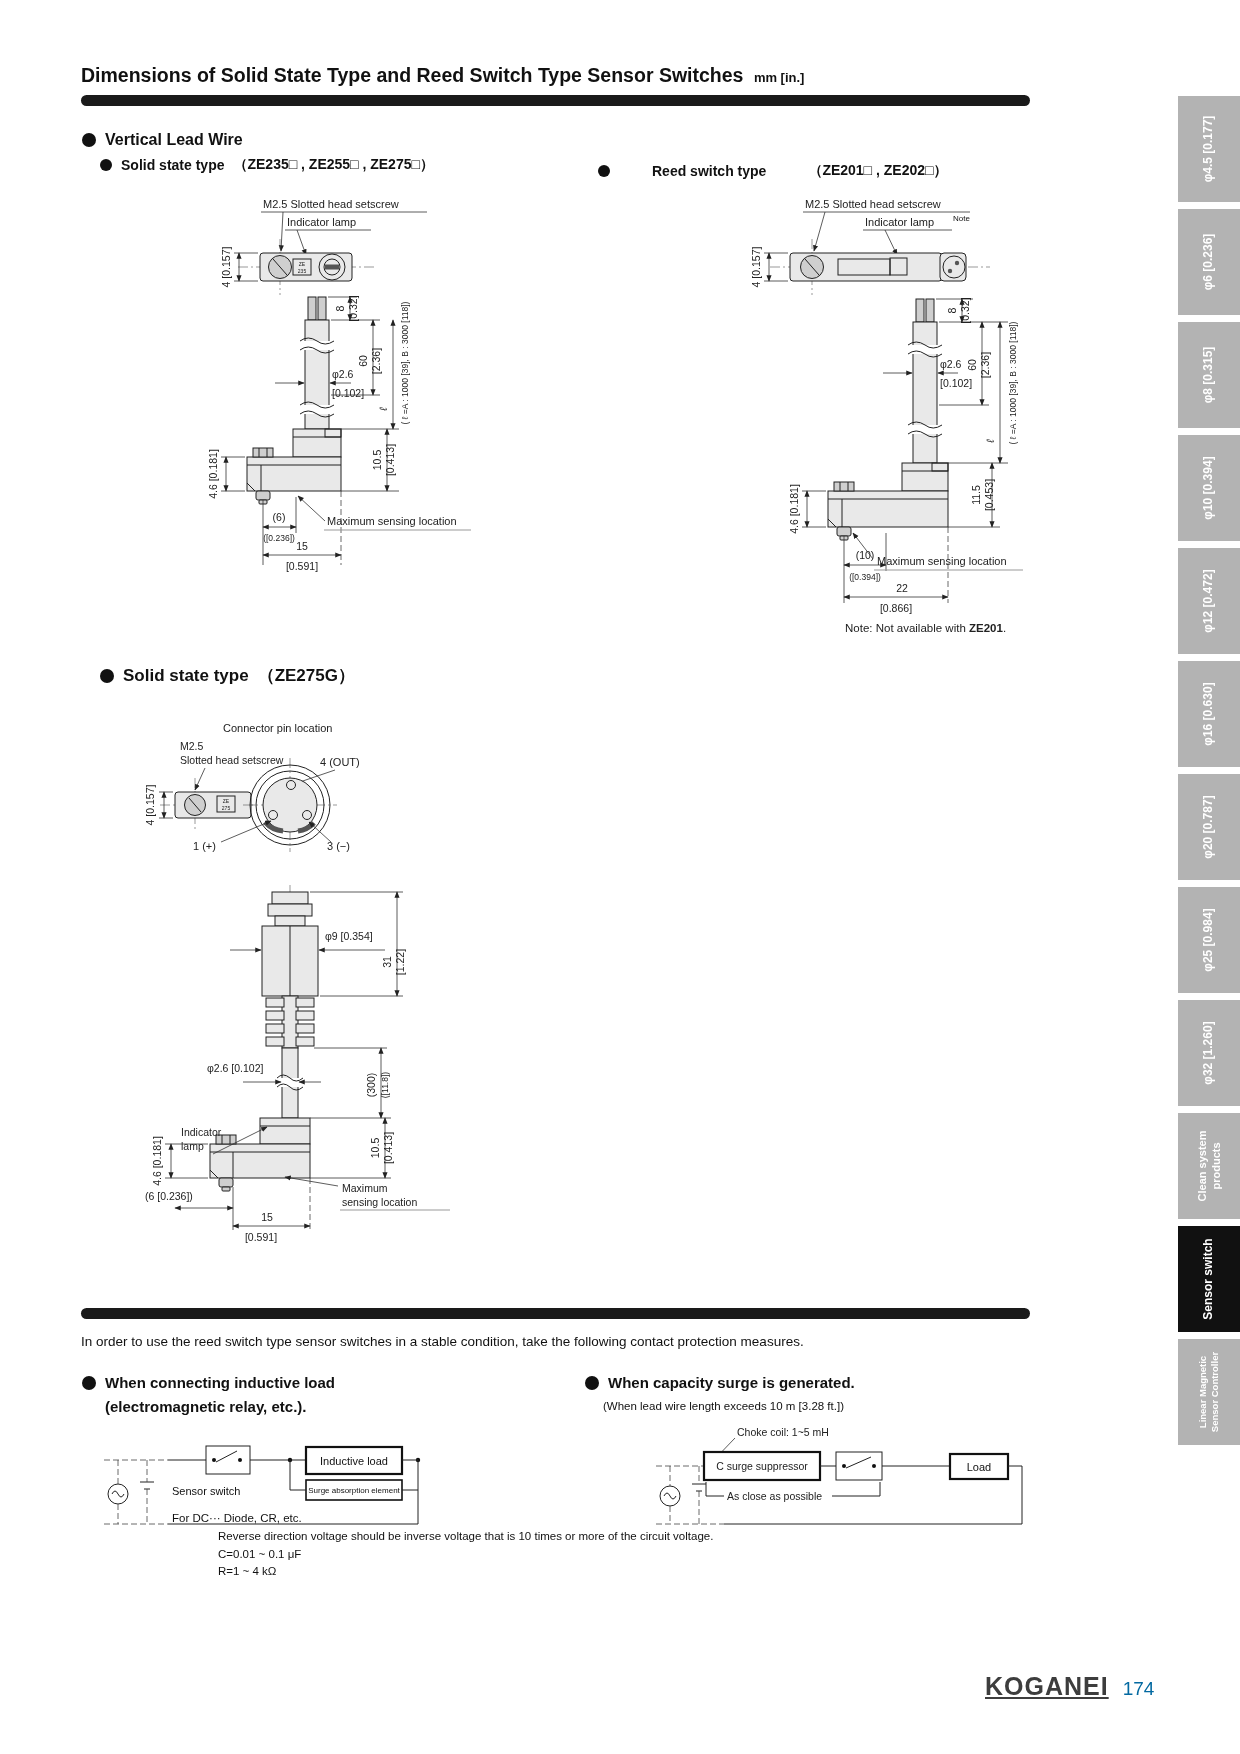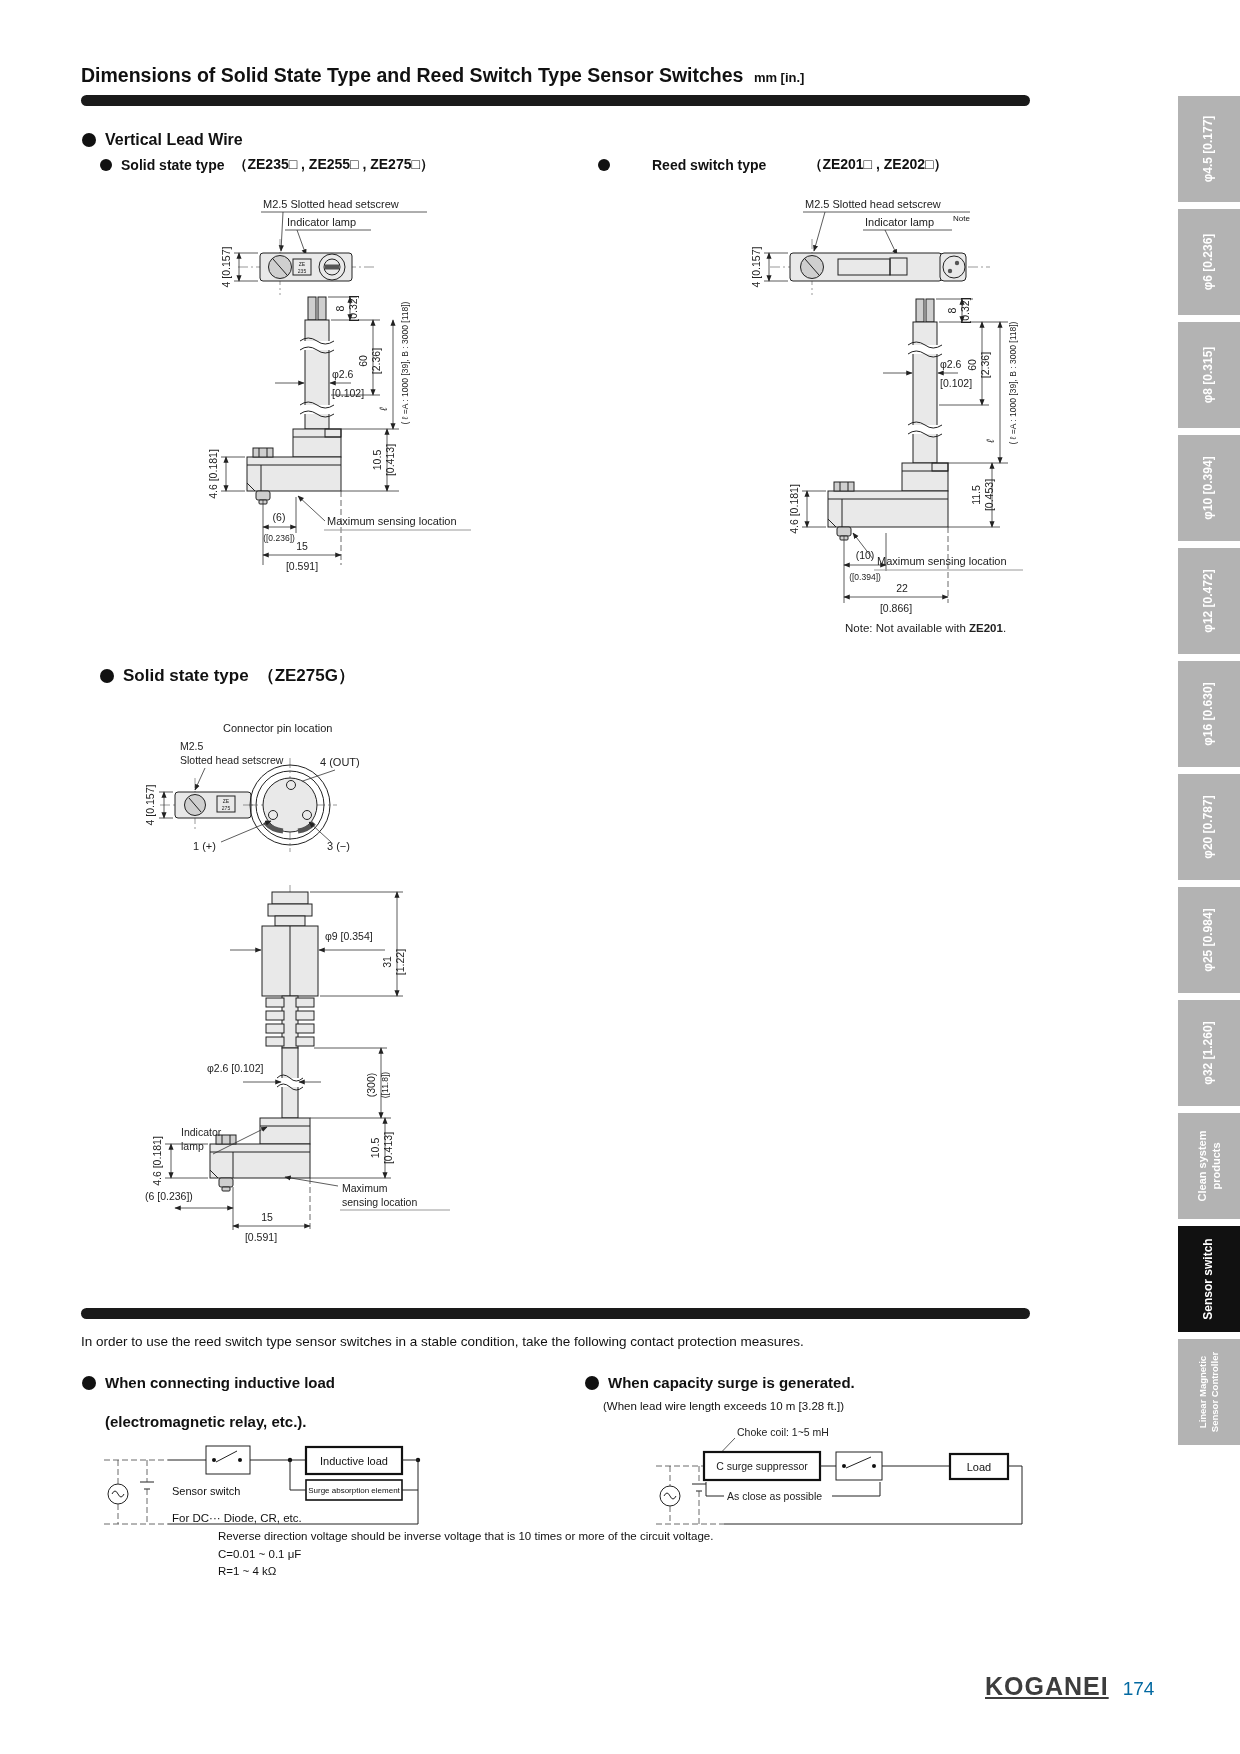--- a/index.html
+++ b/index.html
@@ -69,21 +69,21 @@
   <div class="abs sec-head h16" style="left:82px;top:131px;">
     <span class="bullet b15"></span>
     <span>Vertical Lead Wire</span>
   </div>
 
   <div class="abs sec-head h14" style="left:100px;top:156px;">
     <span class="bullet b12"></span>
     <span>Solid state type</span>
     <span class="models">（ZE235□ , ZE255□ , ZE275□）</span>
   </div>
-  <div class="abs sec-head h14" style="left:598px;top:156px;gap:42px;">
+  <div class="abs sec-head h14" style="left:598px;top:162px;gap:42px;">
     <span class="bullet b12"></span>
     <span>Reed switch type</span>
     <span class="models">（ZE201□ , ZE202□）</span>
   </div>
 
   <svg class="abs" style="left:135px;top:193px;" width="340" height="420" viewBox="0 0 340 420">
     <defs>
       <marker id="arrA" viewBox="0 0 10 10" refX="9" refY="5" markerWidth="8" markerHeight="8" orient="auto-start-reverse">
           <path d="M0,1 L10,5 L0,9 z" fill="#222"></path>
         </marker>
@@ -428,21 +428,21 @@
     <line class="gray" x1="205" y1="510" x2="315" y2="510"></line>
   </svg>
 
   <div class="abs bar" style="left:81px;top:1308px;width:949px;"></div>
   <div class="abs intro" style="left:81px;top:1334px;width:940px;">In order to use the reed switch type sensor switches in a stable condition, take the following contact protection measures.</div>
 
   <div class="abs sec-head h15" style="left:82px;top:1374px;">
     <span class="bullet b15"></span>
     <span>When connecting inductive load</span>
   </div>
-  <div class="abs h15" style="left:105px;top:1398px;font-weight:bold;margin-top:15px;">(electromagnetic relay, etc.).</div>
+  <div class="abs h15" style="left:105px;top:1398px;font-weight:bold;">(electromagnetic relay, etc.).</div>
 
   <div class="abs sec-head h15" style="left:585px;top:1374px;">
     <span class="bullet b15"></span>
     <span>When capacity surge is generated.</span>
   </div>
   <div class="abs subnote" style="left:603px;top:1400px;">(When lead wire length exceeds 10 m [3.28 ft.])</div>
 
   <svg class="abs" style="left:88px;top:1432px;" width="360" height="110" viewBox="0 0 360 110">
     <defs>
       <marker id="arrD" viewBox="0 0 10 10" refX="9" refY="5" markerWidth="8" markerHeight="8" orient="auto-start-reverse">

